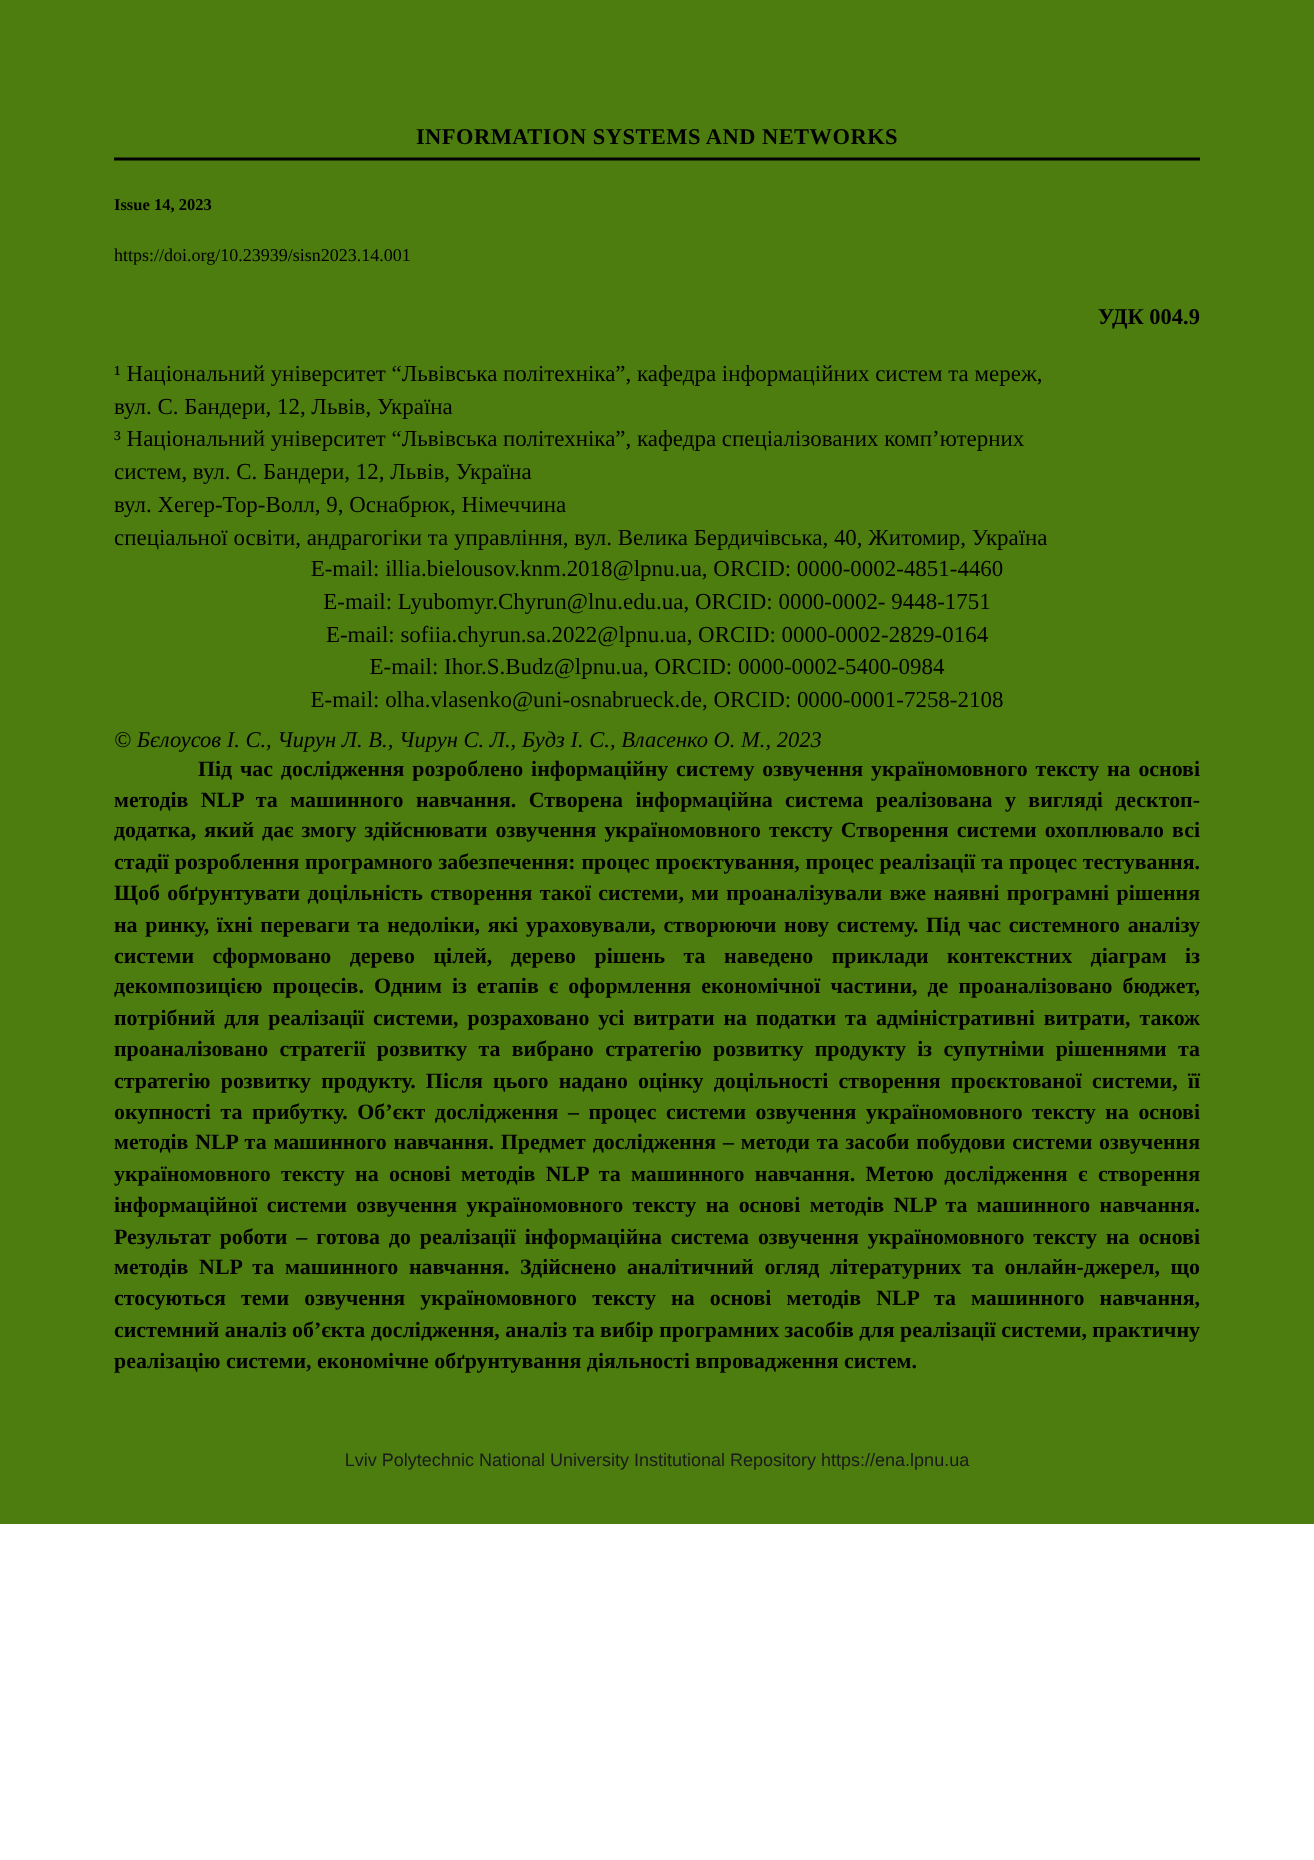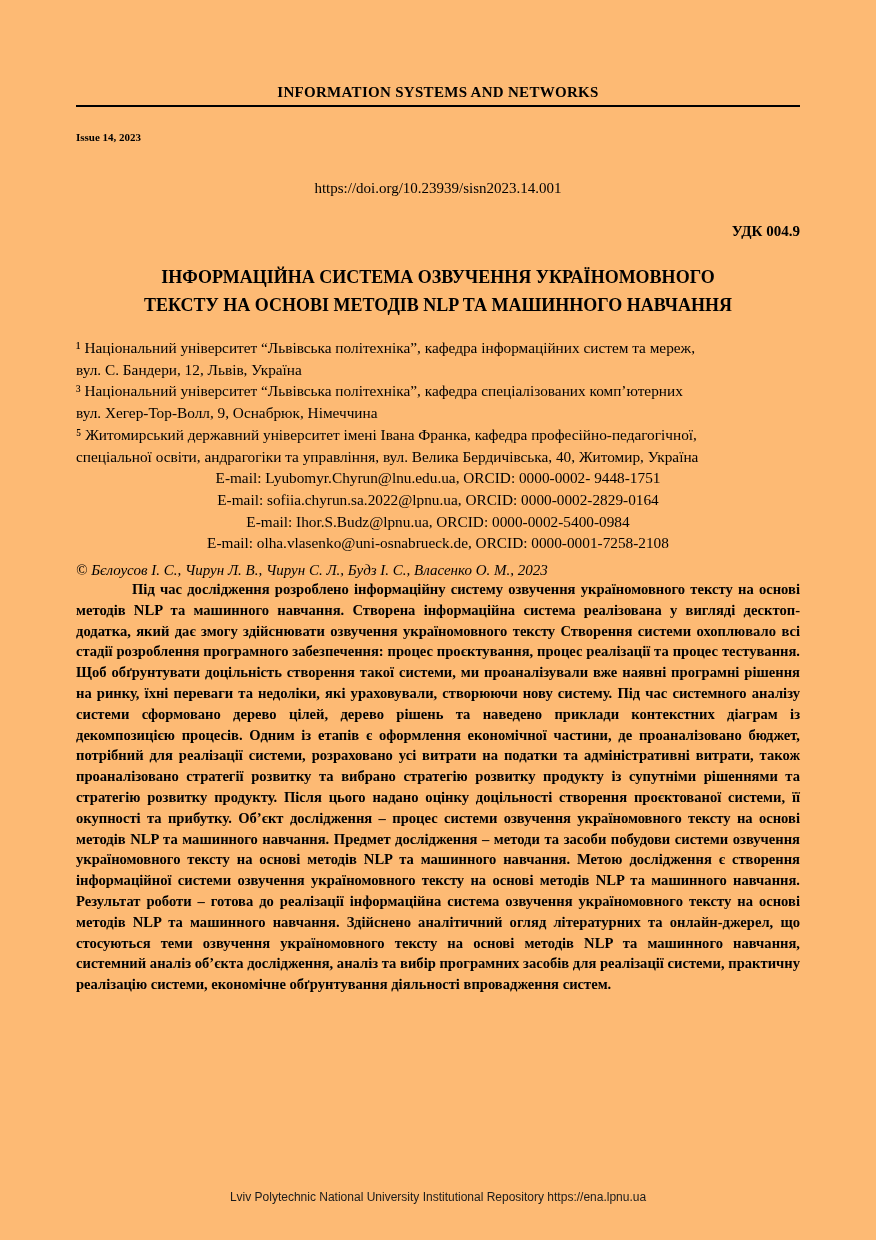--- a/index.html
+++ b/index.html
@@ -1,22 +1,22 @@
 <!DOCTYPE html>
 <html><head>
 <meta charset="utf-8">
 <style>
   * { margin: 0; padding: 0; box-sizing: border-box; }
   html, body { background: #ffffff; }
   .page {
     position: relative;
     width: 876px;
-    height: 1240px;
+    height: 1016px;
     margin: 0 auto;
-    background: #fdba74;
+    background: #4d7c0f;
     color: #000000;
     font-family: "Liberation Serif", serif;
     padding: 84px 76px 0 76px;
     overflow: hidden;
   }
   .journal-header {
     text-align: center;
     font-weight: bold;
     font-size: 15px;
     letter-spacing: 0.3px;
@@ -24,23 +24,23 @@
   .header-rule {
     border-bottom: 2px solid #000;
     margin-top: 4px;
   }
   .issue-label {
     margin-top: 24px;
     font-weight: bold;
     font-size: 11px;
   }
   .doi-line {
-    margin-top: 37px;
-    text-align: center;
-    font-size: 15px;
+    margin-top: 20px;
+    text-align: left;
+    font-size: 12px;
   }
   .udc-line {
     margin-top: 26px;
     text-align: right;
     font-weight: bold;
     font-size: 15px;
   }
   .paper-title {
     margin-top: 23px;
     text-align: center;
@@ -96,44 +96,41 @@
   <header>
     <div class="journal-header">INFORMATION SYSTEMS AND NETWORKS</div>
     <div class="header-rule"></div>
     <div class="issue-label">Issue 14, 2023</div>
   </header>
 
   <div class="doi-line">https://doi.org/10.23939/sisn2023.14.001</div>
 
   <div class="udc-line">УДК 004.9</div>
 
-  <h1 class="paper-title">
-    <div>ІНФОРМАЦІЙНА СИСТЕМА ОЗВУЧЕННЯ УКРАЇНОМОВНОГО</div>
-    <div>ТЕКСТУ НА ОСНОВІ МЕТОДІВ NLP ТА МАШИННОГО НАВЧАННЯ</div>
-  </h1>
 
 
   <div class="affiliations-block">
     <div>
       <div>¹ Національний університет “Львівська політехніка”, кафедра інформаційних систем та мереж,</div>
       <div>вул. С. Бандери, 12, Львів, Україна</div>
     </div>
     <div>
       <div>³ Національний університет “Львівська політехніка”, кафедра спеціалізованих комп’ютерних</div>
+      <div>систем, вул. С. Бандери, 12, Львів, Україна</div>
     </div>
     <div>
       <div>вул. Хегер-Тор-Волл, 9, Оснабрюк, Німеччина</div>
     </div>
     <div>
-      <div>⁵ Житомирський державний університет імені Івана Франка, кафедра професійно-педагогічної,</div>
       <div>спеціальної освіти, андрагогіки та управління, вул. Велика Бердичівська, 40, Житомир, Україна</div>
     </div>
   </div>
 
   <div class="emails-block">
+    <div>E-mail: illia.bielousov.knm.2018@lpnu.ua, ORCID: 0000-0002-4851-4460</div>
     <div>E-mail: Lyubomyr.Chyrun@lnu.edu.ua, ORCID: 0000-0002- 9448-1751</div>
     <div>E-mail: sofiia.chyrun.sa.2022@lpnu.ua, ORCID: 0000-0002-2829-0164</div>
     <div>E-mail: Ihor.S.Budz@lpnu.ua, ORCID: 0000-0002-5400-0984</div>
     <div>E-mail: olha.vlasenko@uni-osnabrueck.de, ORCID: 0000-0001-7258-2108</div>
   </div>
 
   <div class="copyright-line">© Бєлоусов І. С., Чирун Л. В., Чирун С. Л., Будз І. С., Власенко О. М., 2023</div>
 
   <p class="abstract-paragraph">Під час дослідження розроблено інформаційну систему озвучення україномовного тексту на основі методів NLP та машинного навчання. Створена інформаційна система реалізована у вигляді десктоп-додатка, який дає змогу здійснювати озвучення україномовного тексту Створення системи охоплювало всі стадії розроблення програмного забезпечення: процес проєктування, процес реалізації та процес тестування. Щоб обґрунтувати доцільність створення такої системи, ми проаналізували вже наявні програмні рішення на ринку, їхні переваги та недоліки, які ураховували, створюючи нову систему. Під час системного аналізу системи сформовано дерево цілей, дерево рішень та наведено приклади контекстних діаграм із декомпозицією процесів. Одним із етапів є оформлення економічної частини, де проаналізовано бюджет, потрібний для реалізації системи, розраховано усі витрати на податки та адміністративні витрати, також проаналізовано стратегії розвитку та вибрано стратегію розвитку продукту із супутніми рішеннями та стратегію розвитку продукту. Після цього надано оцінку доцільності створення проєктованої системи, її окупності та прибутку. Об’єкт дослідження – процес системи озвучення україномовного тексту на основі методів NLP та машинного навчання. Предмет дослідження – методи та засоби побудови системи озвучення україномовного тексту на основі методів NLP та машинного навчання. Метою дослідження є створення інформаційної системи озвучення україномовного тексту на основі методів NLP та машинного навчання. Результат роботи – готова до реалізації інформаційна система озвучення україномовного тексту на основі методів NLP та машинного навчання. Здійснено аналітичний огляд літературних та онлайн-джерел, що стосуються теми озвучення україномовного тексту на основі методів NLP та машинного навчання, системний аналіз об’єкта дослідження, аналіз та вибір програмних засобів для реалізації системи, практичну реалізацію системи, економічне обґрунтування діяльності впровадження систем.</p>
 

